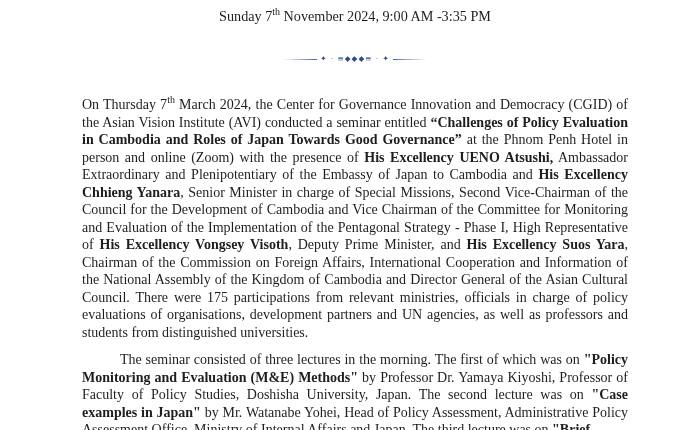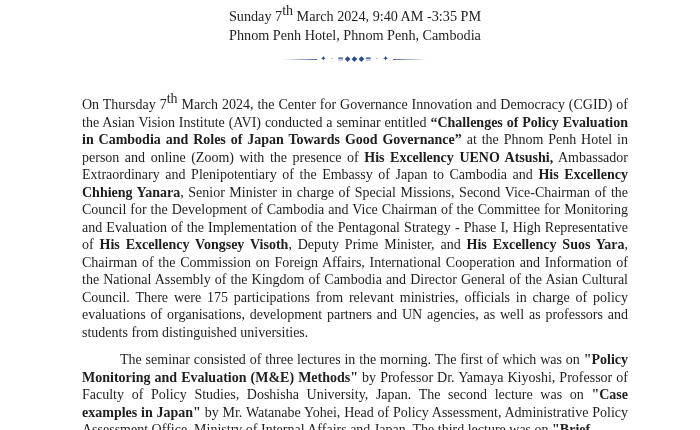--- a/index.html
+++ b/index.html
@@ -24,21 +24,21 @@
     top: 7px;
     left: 82px;
     width: 546px;
     text-align: center;
     font-size: 14.2px;
     line-height: 18.5px;
     white-space: nowrap;
   }
   .header .h-line { display: block; }
   sup.sup {
-    font-size: 14px;
+    font-size: 10px;
     vertical-align: super;
     line-height: 0;
   }
   .divider {
     position: absolute;
     top: 52px;
     left: 82px;
     width: 546px;
     height: 14px;
     display: flex;
@@ -81,22 +81,21 @@
     text-indent: 38px;
   }
   .b { font-weight: bold; }
 </style>
 </head>
 <body style="color: rgb(30, 30, 30); background: rgb(255, 255, 255);">
 
 <div class="page">
 
   <div class="header">
-    <span class="h-line"><span>Sunday 7</span><sup class="sup">th</sup><span> March 2024, 9:40 AM -3:35 PM</span></span>
-    <span class="h-line">Phnom Penh Hotel, Phnom Penh, Cambodia</span>
+    <span class="h-line"><span>Sunday 7</span><sup class="sup">th</sup><span> November 2024, 9:00 AM -3:35 PM</span></span>
   </div>
 
   <div class="divider">
     <span class="d-line left"></span>
     <span class="d-glyphs">✦ · ≡◆◆◆≡ · ✦</span>
     <span class="d-line right"></span>
   </div>
 
   <div class="body-text">
     <p class="para"><span>On Thursday 7</span><sup class="sup">th</sup><span> March 2024, the Center for Governance Innovation and Democracy (CGID) of the Asian Vision Institute (AVI) conducted a seminar entitled </span><span class="b">“Challenges of Policy Evaluation in Cambodia and Roles of Japan Towards Good Governance”</span><span> at the Phnom Penh Hotel in person and online (Zoom) with the presence of </span><span class="b">His Excellency UENO Atsushi,</span><span> Ambassador Extraordinary and Plenipotentiary of the Embassy of Japan to Cambodia and </span><span class="b">His Excellency Chhieng Yanara</span><span>, Senior Minister in charge of Special Missions, Second Vice-Chairman of the Council for the Development of Cambodia and Vice Chairman of the Committee for Monitoring and Evaluation of the Implementation of the Pentagonal Strategy - Phase I, High Representative of </span><span class="b">His Excellency Vongsey Visoth</span><span>, Deputy Prime Minister, and </span><span class="b">His Excellency Suos Yara</span><span>, Chairman of the Commission on Foreign Affairs, International Cooperation and Information of the National Assembly of the Kingdom of Cambodia and Director General of the Asian Cultural Council. There were 175 participations from relevant ministries, officials in charge of policy evaluations of organisations, development partners and UN agencies, as well as professors and students from distinguished universities.</span></p>

